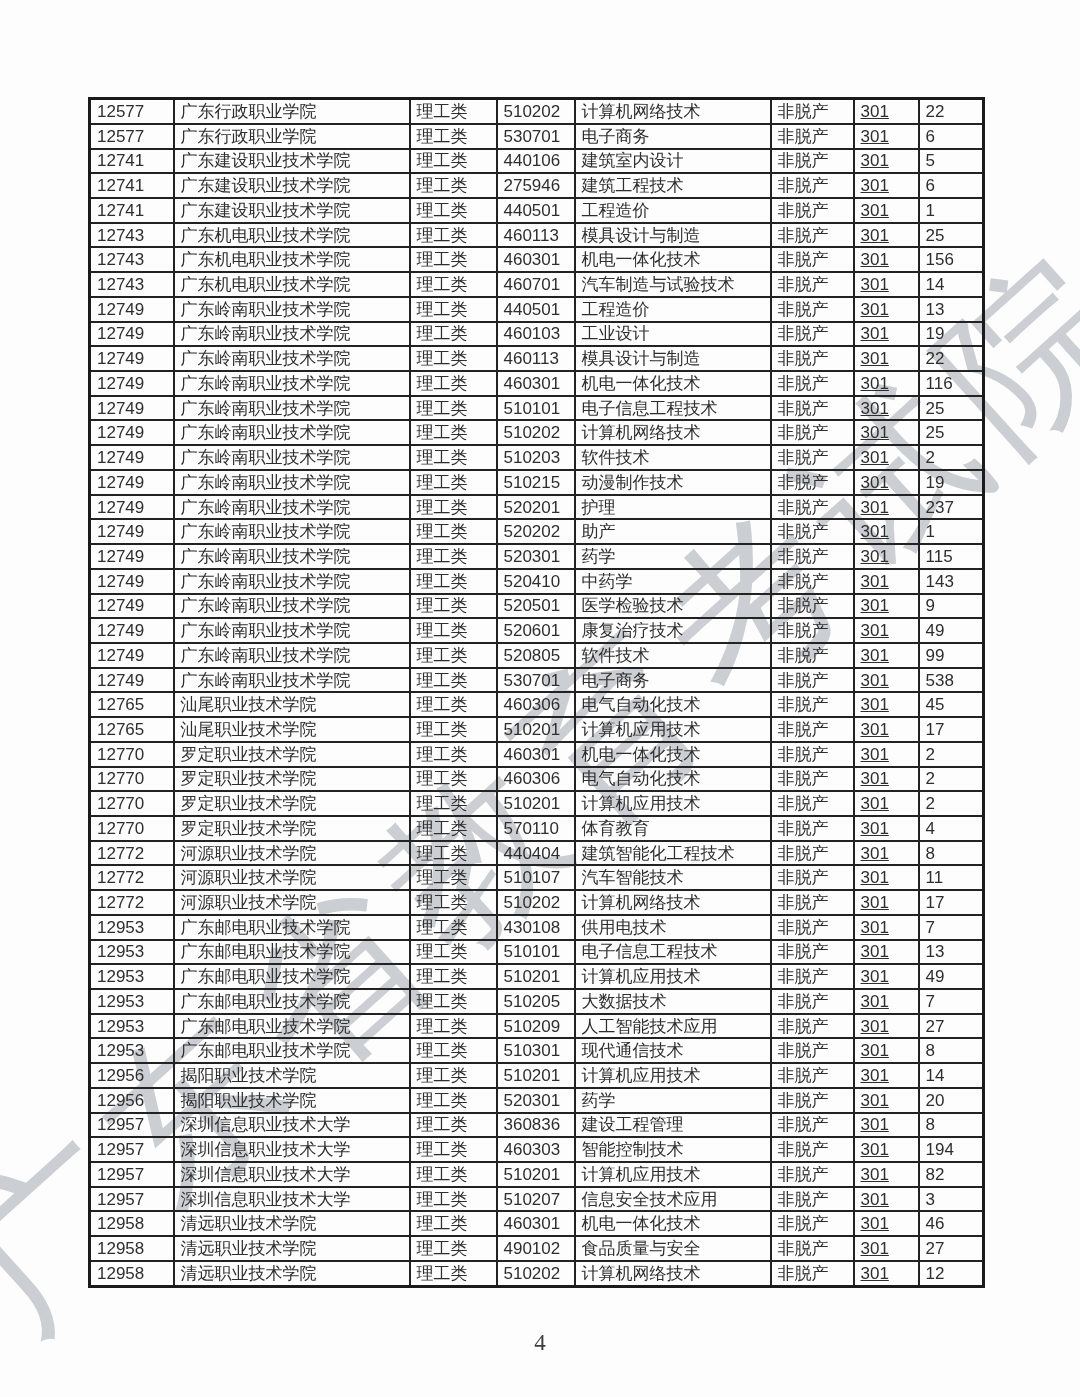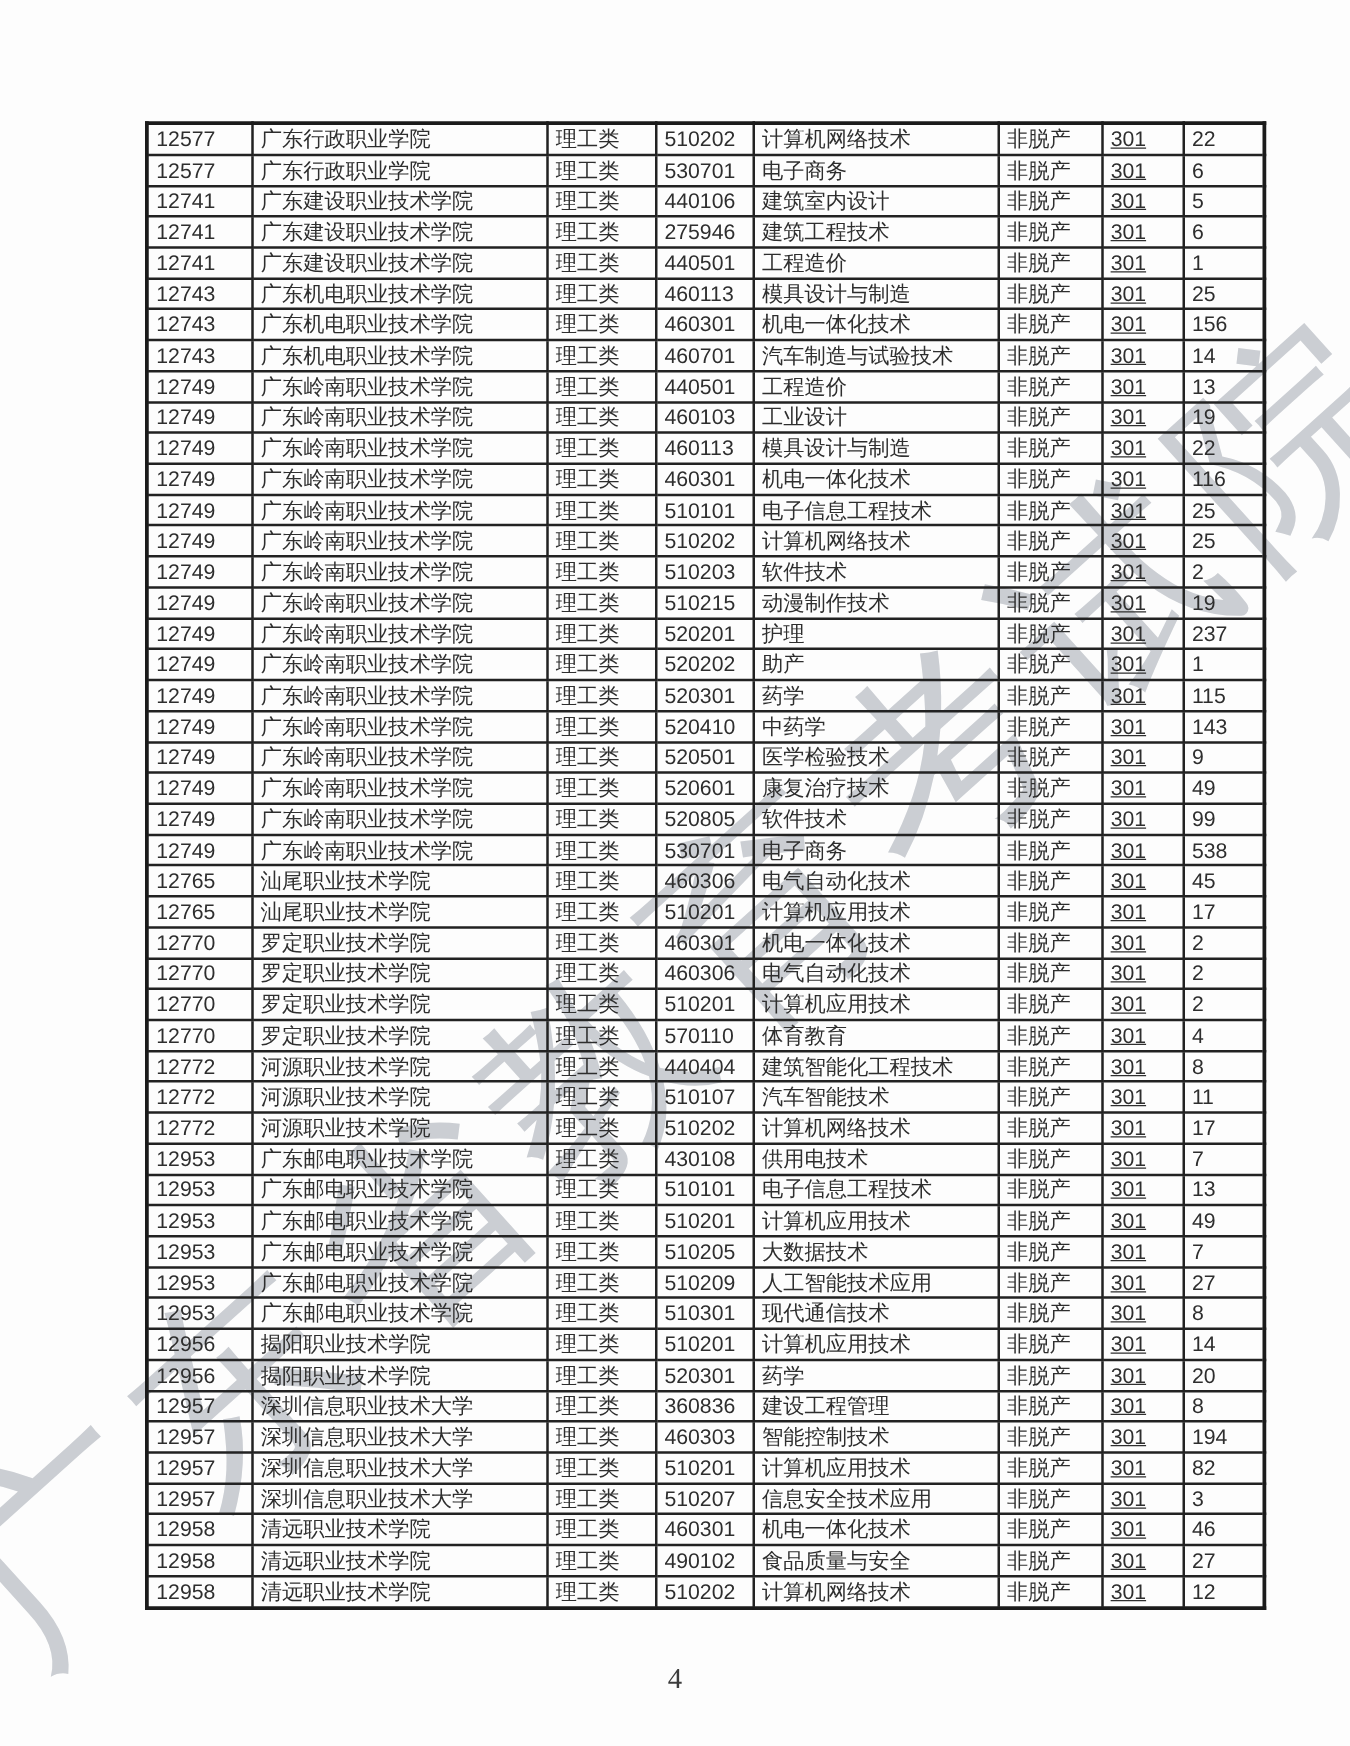--- a/index.html
+++ b/index.html
@@ -27,21 +27,20 @@
     user-select: none;
   }
   table.admissions-table {
     position: absolute;
     left: 88px; top: 97px;
     width: 894px; height: 1191px;
     border-collapse: collapse;
     table-layout: fixed;
     z-index: 1;
     border: 3px solid #1b1b1b;
-    margin-left: 28px;
   }
   table.admissions-table td {
     border: 2px solid #222222;
     padding: 0 0 0 6px;
     font-size: 17px;
     line-height: 1;
     color: #2e2e2e;
     vertical-align: middle;
     white-space: nowrap;
     overflow: hidden;

